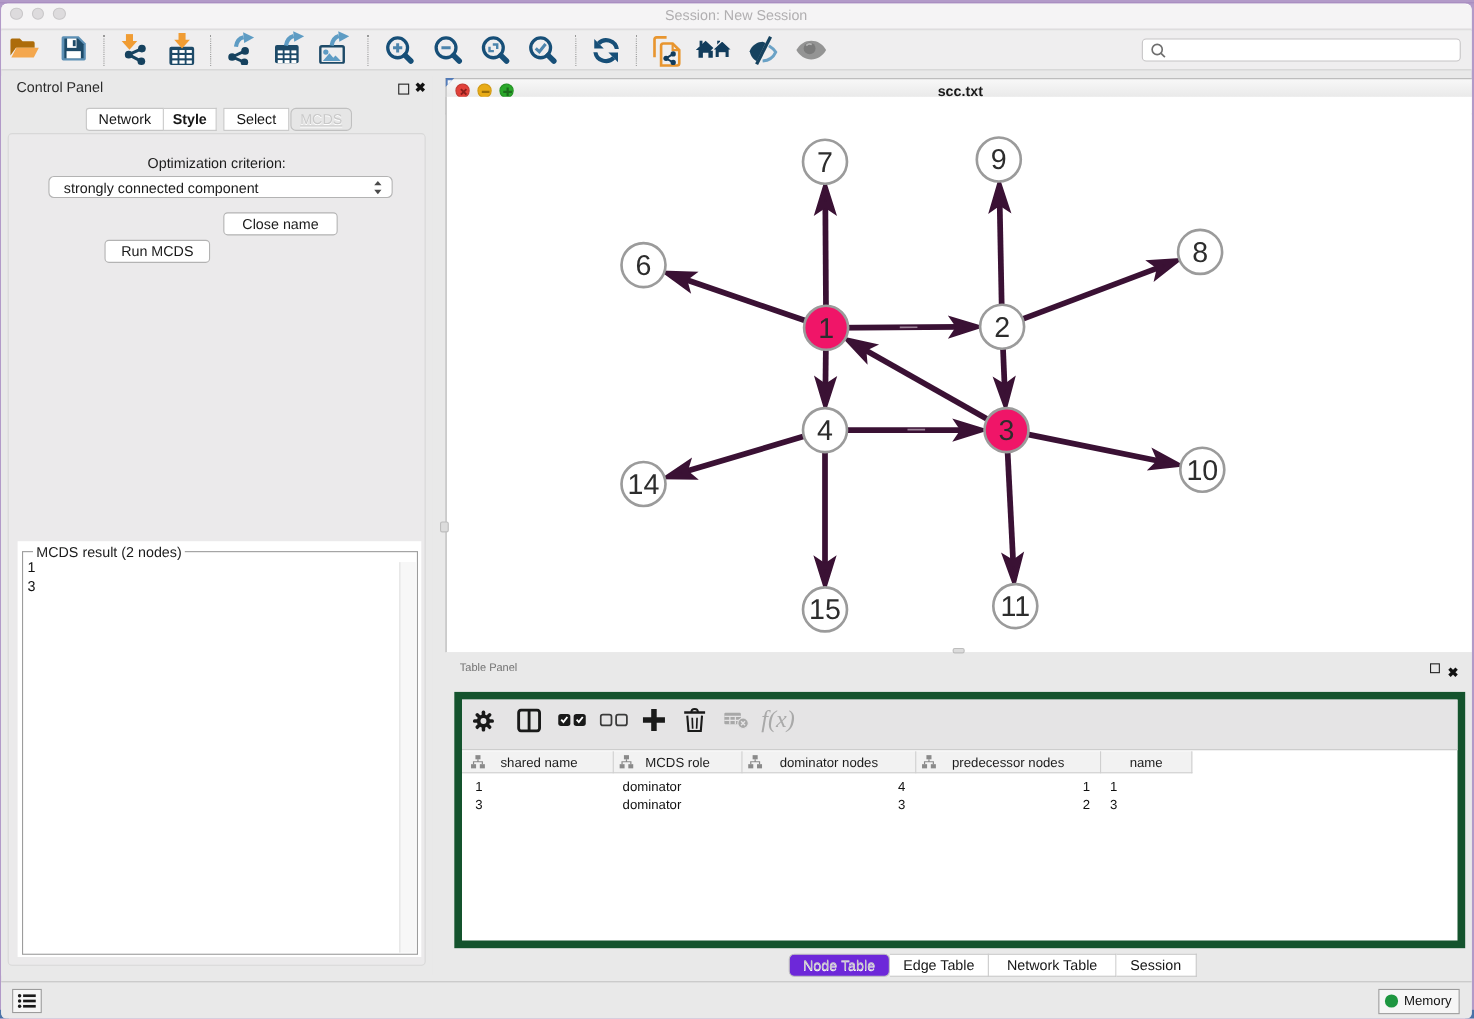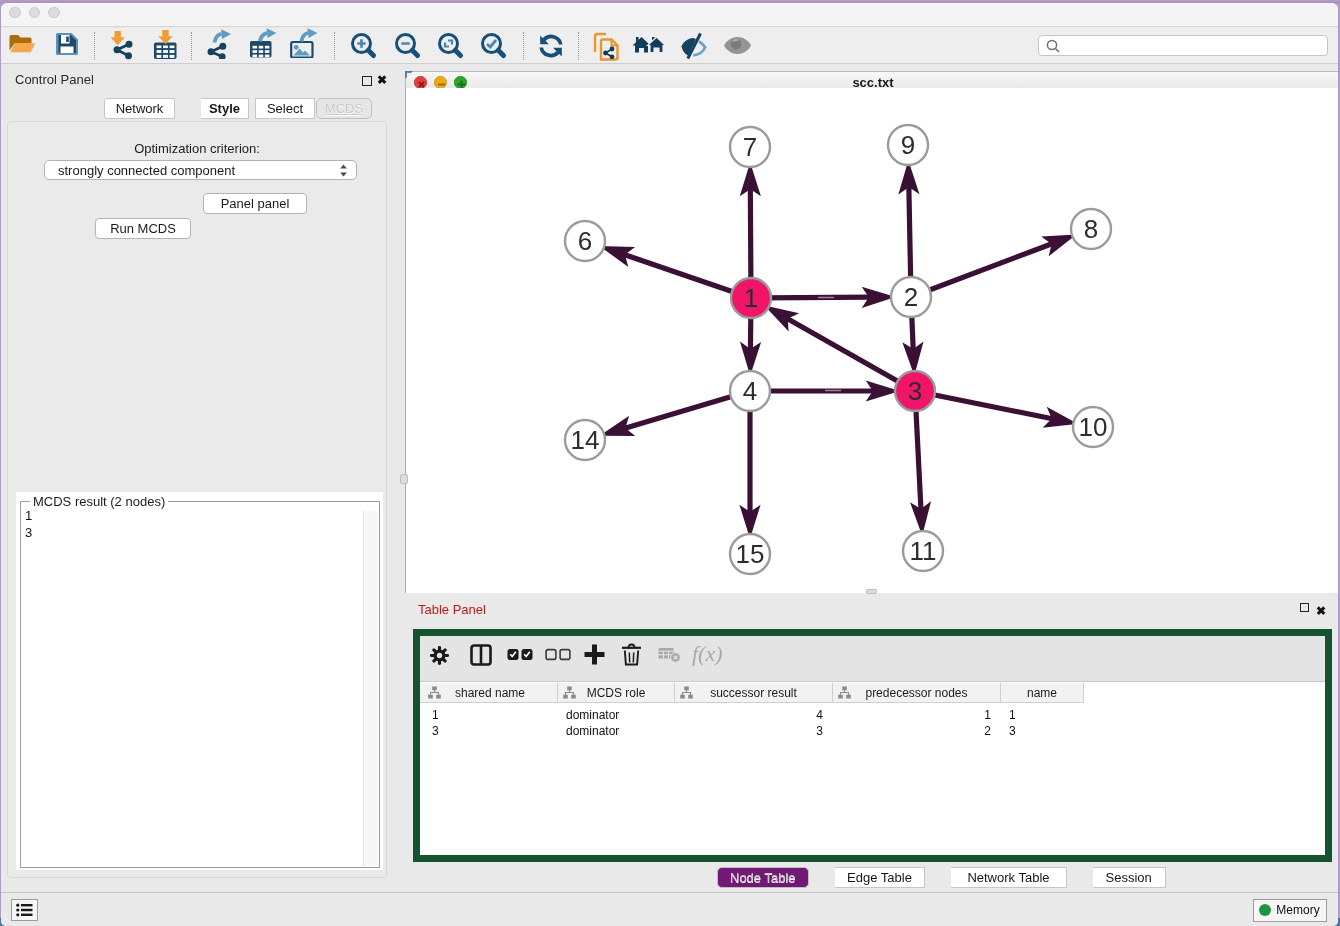--- a/index.html
+++ b/index.html
@@ -15,39 +15,39 @@
 
 #toolbar { position:absolute; left:0; top:23.5px; width:100%; height:36px; background:#efeeef; border-bottom:1px solid #cfcfcf; }
 .tsep { position:absolute; top:4px; height:28px; width:0; border-left:1px dotted #999; }
 .ticon { position:absolute; top:2px; }
 #searchbox { position:absolute; left:1037px; top:7px; width:290px; height:21px; background:#fff; border:1px solid #c6c4c6; border-radius:4px; }
 
 #cp { position:absolute; left:0; top:65px; width:392px; height:818px; background:#e9e9e9; }
 #cp-title { position:absolute; left:14px; top:3px; font-size:13px; color:#2b2b2b; }
 .dockbtns { position:absolute; top:7px; font-size:11px; color:#111; }
 #cp-tabs { position:absolute; left:77px; top:29px; height:21px; display:flex; font-size:13px; }
-.tab { background:#fff; border:1px solid #c6c6c6; border-left:none; padding:2px 0 0; color:#161616; text-align:center;margin-left:26px; }
+.tab { background:#fff; border:1px solid #c6c6c6; border-left:none; padding:2px 0 0; color:#161616; text-align:center; }
 .tab.first { border-left:1px solid #c6c6c6; border-radius:3px 0 0 3px; }
 .tab.sel { background:#e6e6e6; border:1px solid #c0c0c0; border-radius:5px; color:#c9c9c9; text-shadow:0 1px 0 #fff; margin-left:1px; }
 #cp-body { position:absolute; left:6px; top:52px; width:380px; height:757px; background:#ebeaeb; border:1px solid #d8d8d8; border-radius:4px; }
 #opt-label { position:absolute; left:0; top:72px; width:100%; text-align:center; font-size:13px; color:#1d1d1d; }
 #combo { position:absolute; left:43px; top:91px; width:313px; height:20px; background:#fff; border:1px solid #b3b3b3; border-radius:5px; font-size:13px; color:#1a1a1a; line-height:19px; padding-left:13px; }
 .btn { position:absolute; top:124px; height:21px; background:#fff; border:1px solid #b3b3b3; border-radius:4px; font-size:13px; color:#1a1a1a; text-align:center; line-height:19px; }
 #mcds-result { position:absolute; left:15px; top:423px; width:367px; height:378px; background:#fff; }
 #mcds-box { position:absolute; left:4px; top:9px; right:3px; bottom:2px; border:1px solid #9c9c9c; }
 #mcds-label { position:absolute; left:9px; top:-8px; background:#fff; padding:0 3px; font-size:13px; color:#1c1c1c; }
 
 #frame { position:absolute; left:404px; top:63px; width:936px; height:526px; }
 #frame-titlebar { position:absolute; left:0; top:4px; width:100%; height:33px; background:linear-gradient(#f8f8f8,#dcdcdc); border:1px solid #b9b9b9; border-bottom:1px solid #9e9e9e; }
 #frame-title { position:absolute; top:3px; width:100%; text-align:center; font-size:13px; font-weight:bold; color:#1a1a1a; }
 .tl { position:absolute; top:4px; width:12.5px; height:12.5px; border-radius:50%; }
 #canvas { position:absolute; left:0; top:21px; width:936px; height:505px; background:#fff; border-left:1px solid #aaa; }
 
 #tp { position:absolute; left:404px; top:589px; width:936px; height:299px; background:#e9e9e9; }
-#tp-title { position:absolute; left:13px; top:9px; font-size:13px; color:#b91c1c; }
+#tp-title { position:absolute; left:13px; top:9px; font-size:10px; color:#737373; }
 #tp-main { position:absolute; left:8px; top:36px; width:919px; height:233px; background:#fff; border:7px solid #14532d; }
 #tp-toolbar { position:absolute; left:0; top:0; width:100%; height:46px; background:#e5e4e5; border-bottom:1px solid #cacaca; }
 #tp-header { position:absolute; left:0; top:47px; width:100%; height:20px; font-size:12px; color:#1c1c1c; }
 #tp-header .hbg { position:absolute; left:0; top:0; width:664px; height:20px; background:#f2f2f2; border-bottom:1px solid #cfcfcf; }
 .hcell { position:absolute; top:0; height:20px; border-right:1px solid #cfcfcf; text-align:center; line-height:20px; }
 .trow { position:absolute; font-size:12px; color:#111; height:16px; line-height:16px; }
 #tp-tabs .tab { padding:2px 13px 0; width:auto; }
 #tp-tabs { position:absolute; left:285px; top:274px; height:21px; display:flex; font-size:13px; }
 
 #statusbar { position:absolute; left:0; top:888px; width:100%; height:37px; background:#e9e9e9; border-top:1px solid #c4c4c4; }
@@ -58,20 +58,21 @@
 </head>
 <body>
 <div id="pbandd"></div>
 <div class="abs" style="left:0;bottom:0;width:8px;height:8px;background:#4a72a8;"></div>
 <div class="abs" style="right:0;bottom:0;width:8px;height:8px;background:#4a72a8;"></div>
 <div id="win">
   <div id="titlebar">
     <div class="dot" style="left:8px;"></div>
     <div class="dot" style="left:27.5px;"></div>
     <div class="dot" style="left:47px;"></div>
+    <div id="title-text">Session: New Session</div>
   </div>
   <div id="toolbar">
     <svg class="ticon" style="left:8px; top:4px;" width="27" height="27" viewBox="0 0 27 27">
         <path d="M0.5,18.5 V4.5 Q0.5,3 2,3 H9 L11.5,5.5 H21 Q22.5,5.5 22.5,7 V11.5 H5.5 L0.5,18.5 Z" fill="#ad6c0a"></path>
         <path d="M1.3,20.3 L5.9,11.3 H26.3 L21.7,20.3 Z" fill="#f4a74e"></path>
       </svg>
     <svg class="ticon" style="left:54px; top:4px;" width="24" height="24" viewBox="0 0 24 24">
         <path d="M2.5,1 H16.5 L23,7.5 V21.5 Q23,23 21.5,23 H2.5 Q1,23 1,21.5 V2.5 Q1,1 2.5,1 Z" fill="#5d90b5"></path>
         <path d="M3.5,3 H15.8 L21,8.2 V21 H3.5 Z" fill="#1d4a68"></path>
         <rect x="6" y="3" width="8.5" height="8.5" fill="#fff"></rect>
@@ -223,21 +224,21 @@
       <div class="tab" style="width:48px;font-weight:bold;">Style</div>
       <div class="tab" style="width:60px; margin-left:6px; border-left:1px solid #c6c6c6;">Select</div>
       <div class="tab sel" style="width:56px;text-decoration:underline;">MCDS</div>
     </div>
     <div id="opt-label">Optimization criterion:</div>
     <div id="combo">strongly connected component<svg width="9" height="13" style="position:absolute;right:8px;top:3px;" viewBox="0 0 9 13">
           <polygon points="4.5,0.5 7.8,4.4 1.2,4.4" fill="#4a4a4a"></polygon>
           <polygon points="4.5,12.5 7.8,8.6 1.2,8.6" fill="#4a4a4a"></polygon>
         </svg></div>
     <div class="btn" style="left:94px; width:96px;margin-top:25px;">Run MCDS</div>
-    <div class="btn" style="left:202px; width:104px;">Panel panel</div>
+    <div class="btn" style="left:202px; width:104px;">Close name</div>
     <div id="mcds-result">
       <div id="mcds-box">
         <div id="mcds-label">MCDS result (2 nodes)</div>
         <div style="position:absolute; left:4px; top:6px; font-size:13px; color:#111; line-height:16.5px;">1<br>3</div>
         <div style="position:absolute; right:1px; top:9px; bottom:1px; width:15px; background:#f7f7f7; border-left:1px solid #e2e2e2;"></div>
       </div>
     </div>
   </div>
   <div id="frame">
     <div id="frame-titlebar">
@@ -371,21 +372,21 @@
             </g>
             <circle cx="17.5" cy="10.5" r="4.8" fill="#a8a8a8" stroke="#e5e4e5" stroke-width="1"></circle>
             <path d="M15.7,8.7 L19.3,12.3 M19.3,8.7 L15.7,12.3" stroke="#e5e4e5" stroke-width="1.3"></path>
           </svg>
         <div style="position:absolute;left:272px;top:5px;font-family:'Liberation Serif',serif;font-style:italic;font-size:22px;color:#a9a9a9;">f(x)</div>
       </div>
       <div id="tp-header">
         <div class="hbg"></div>
         <div class="hcell" style="left:3px; width:135px;">shared name</div>
         <div class="hcell" style="left:138px; width:117px;">MCDS role</div>
-        <div class="hcell" style="left:255px; width:158px;">successor result</div>
+        <div class="hcell" style="left:255px; width:158px;">dominator nodes</div>
         <div class="hcell" style="left:413px; width:168px;">predecessor nodes</div>
         <div class="hcell" style="left:581px; width:83px;">name</div>
       </div>
       <svg class="hicon" style="position:absolute;left:8px;top:50px;" width="13" height="13" viewBox="0 0 13 13">
           <g fill="#8a8a8a">
             <rect x="4.2" y="0.5" width="4.6" height="3.8"></rect>
             <rect x="0.2" y="8.7" width="4.6" height="3.8"></rect>
             <rect x="8.2" y="8.7" width="4.6" height="3.8"></rect>
             <path d="M6.5,4.3 V6.5 M2.5,8.7 V6.5 H10.5 V8.7" stroke="#8a8a8a" stroke-width="1.1" fill="none"></path>
           </g>
@@ -419,21 +420,21 @@
       <div class="trow" style="left:303px; top:71px; width:100px; text-align:right;">4</div>
       <div class="trow" style="left:471px; top:71px; width:100px; text-align:right;">1</div>
       <div class="trow" style="left:589px; top:71px;">1</div>
       <div class="trow" style="left:12px; top:87px;">3</div>
       <div class="trow" style="left:146px; top:87px;">dominator</div>
       <div class="trow" style="left:303px; top:87px; width:100px; text-align:right;">3</div>
       <div class="trow" style="left:471px; top:87px; width:100px; text-align:right;">2</div>
       <div class="trow" style="left:589px; top:87px;">3</div>
     </div>
     <div id="tp-tabs">
-      <div class="tab first sel" style="width:auto; padding:2px 12px 0; background:#701a75;margin-left:27px;">Node Table</div>
+      <div class="tab first sel" style="width:auto; padding:2px 12px 0; background:#6d28d9;margin-left:27px;">Node Table</div>
       <div class="tab" style="padding:2px 12.5px 0;">Edge Table</div>
       <div class="tab" style="padding:2px 16px 0; width:auto;">Network Table</div>
       <div class="tab">Session</div>
     </div>
   </div>
   <div id="statusbar">
     <div id="listbtn">
         <svg width="17" height="14" style="position:absolute;left:4px;top:3px;" viewBox="0 0 17 14">
           <g fill="#1a1a1a">
             <circle cx="1.8" cy="2.2" r="1.6"></circle>

